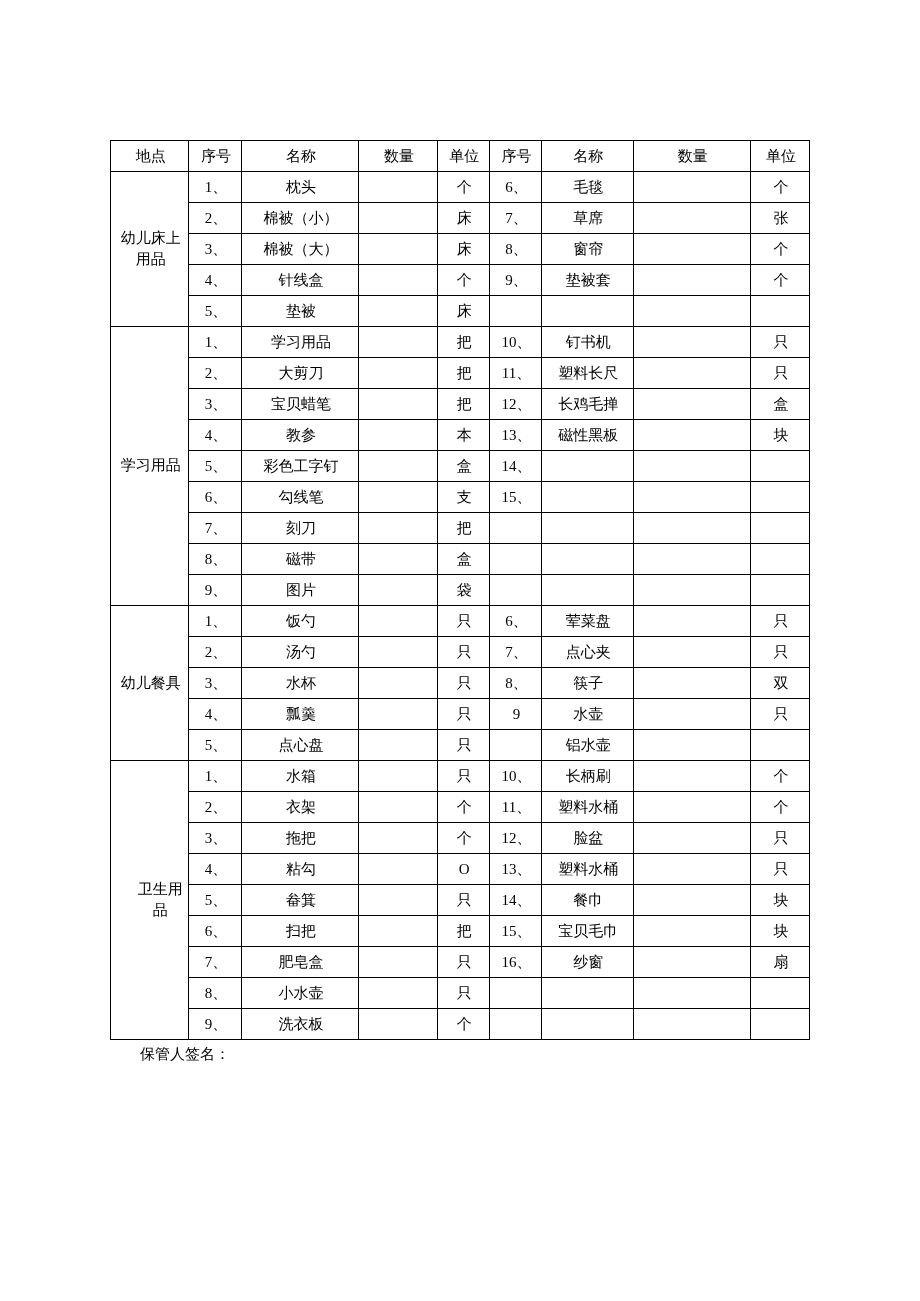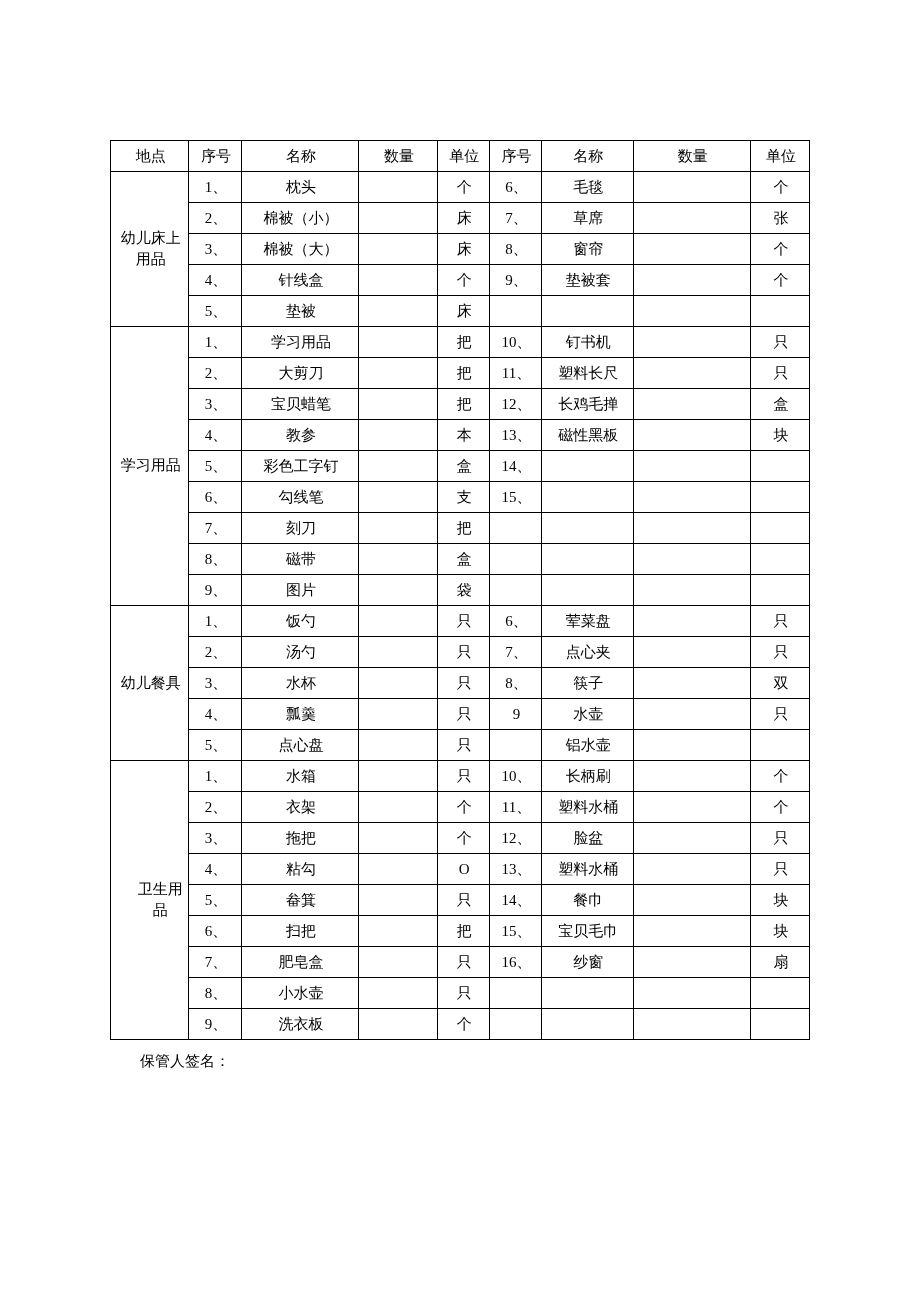--- a/index.html
+++ b/index.html
@@ -28,21 +28,21 @@
   .col-seq   { width: 40px; }
   .col-name  { width: 90px; }
   .col-qty   { width: 60px; }
   .col-unit  { width: 40px; }
   .col-seq2  { width: 40px; }
   .col-name2 { width: 70px; }
   .col-qty2  { width: 90px; }
   .col-unit2 { width: 45px; }
   .tall { height: 30px; }
   .signature {
-    margin-top: 12px;
+    margin-top: 5px;
     text-indent: 2em;
   }
 </style>
 </head>
 <body>
 
 <table>
   <colgroup>
     <col class="col-loc">
       <col class="col-seq">

